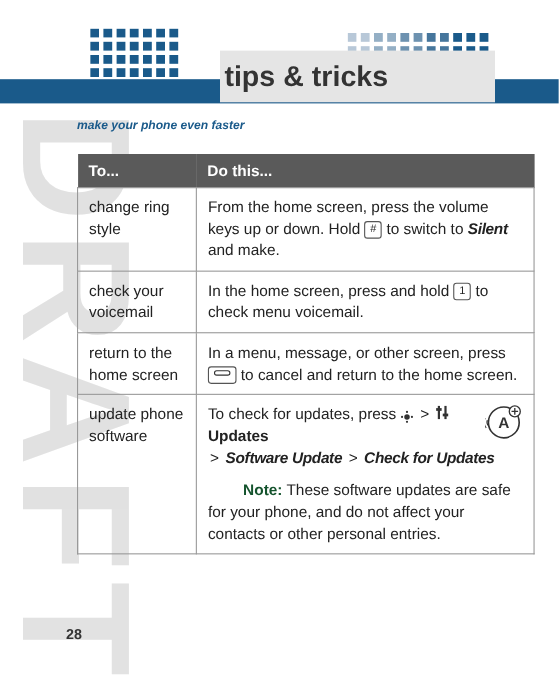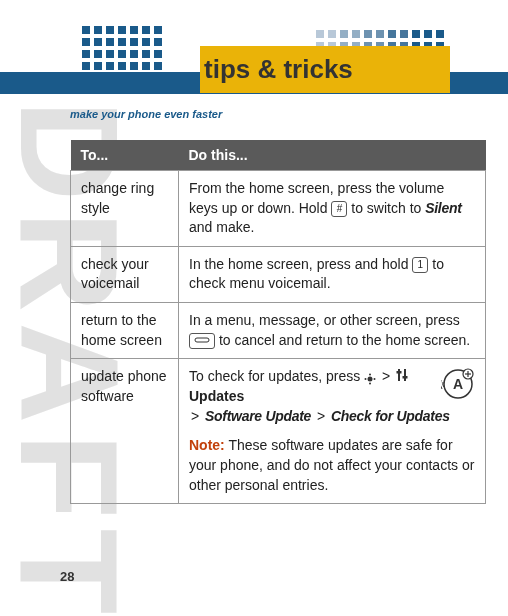--- a/index.html
+++ b/index.html
@@ -28,21 +28,21 @@
     }
     .dots-right {
       position: absolute;
       top: 18px; right: 52px;
     }
     .page-title {
       position: absolute;
       top: 46px;
       left: 200px;
       right: 58px;
-      background: #eab308;
+      background: #e5e5e5;
       padding: 8px 12px 8px 4px;
       font-size: 26px;
       font-weight: bold;
       color: #333;
       z-index: 5;
     }
     .subtitle {
       position: absolute;
       top: 108px;
       left: 70px;
@@ -110,21 +110,21 @@
     .bold { font-weight: bold; }
     .nav-icon {
       display: inline-block;
       width: 12px; height: 12px;
       vertical-align: middle;
     }
     .settings-icon {
       display: inline-block;
       vertical-align: middle;
     }
-    .note-label { font-weight: bold; color: #c2410c; }
+    .note-label { font-weight: bold; color: #14532d; margin-left: 32px; }
     .update-icon {
       float: right;
       margin-left: 8px;
     }
     .page-num {
       position: absolute;
       bottom: 32px;
       left: 60px;
       font-size: 13px;
       font-weight: bold;

